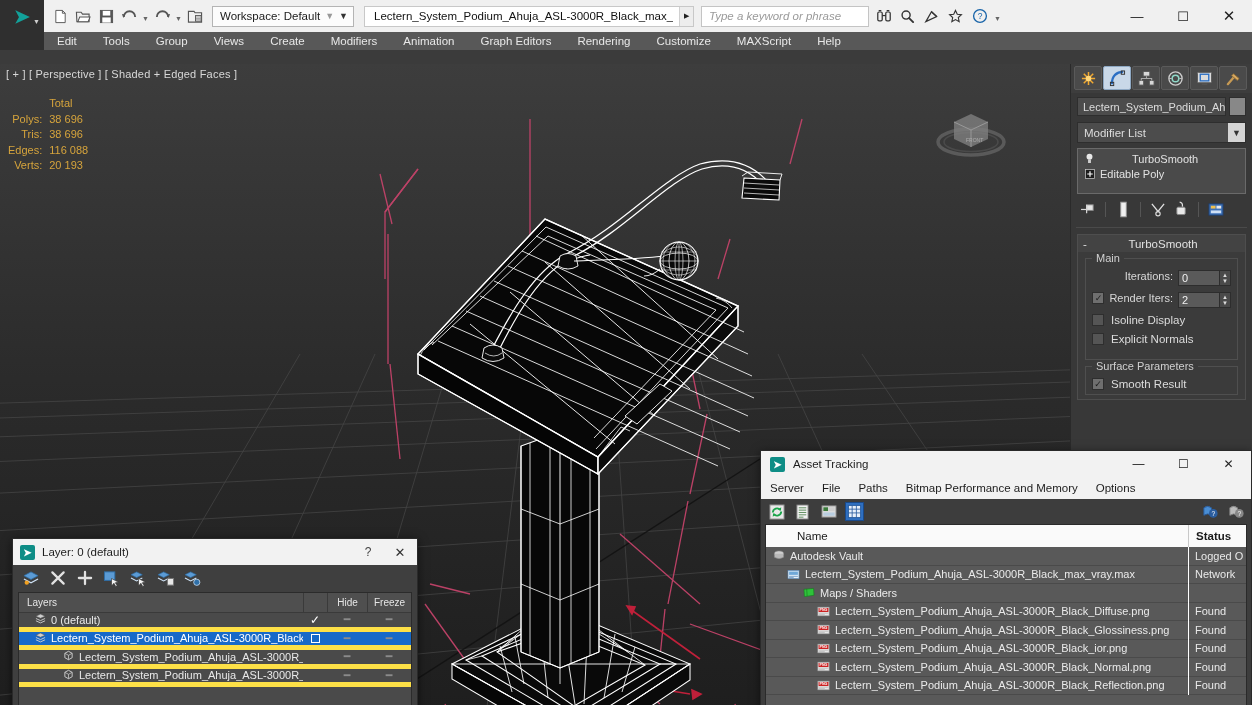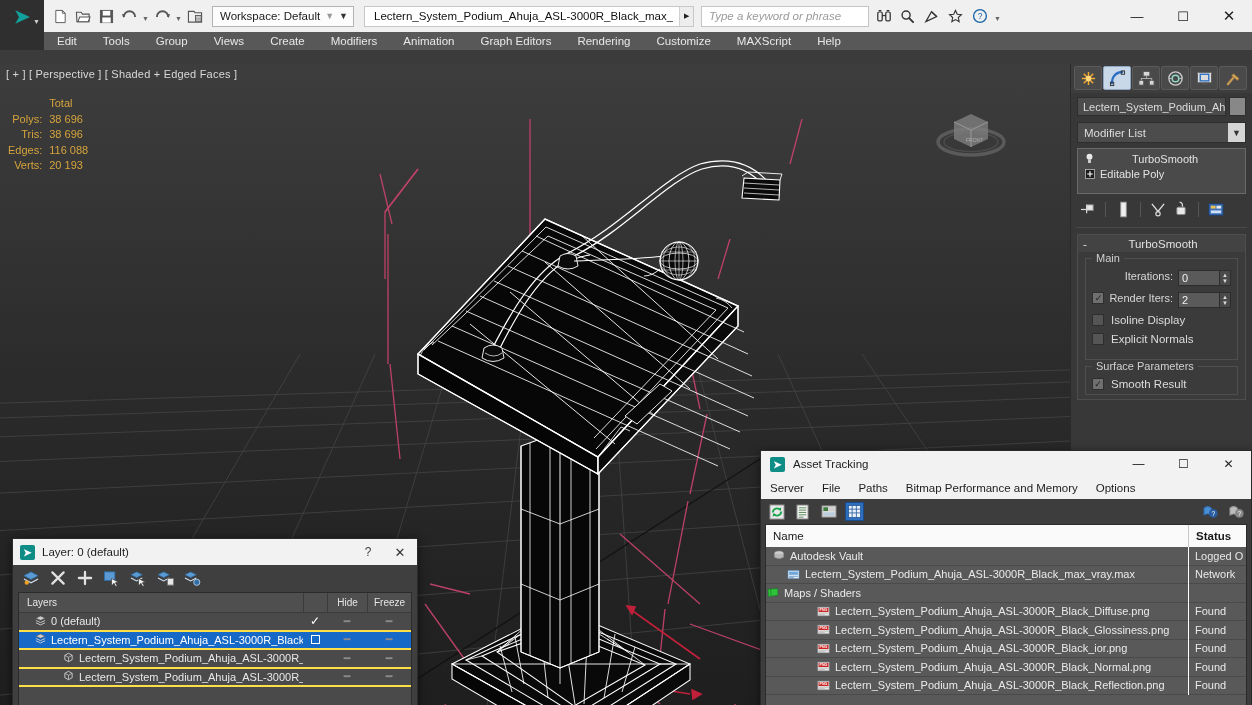--- a/index.html
+++ b/index.html
@@ -181,21 +181,21 @@
   .ld-title .x { width: 34px; text-align: center; font-size: 13px; color: #333; }
   .ld-toolbar { height: 26px; background: #3f3f3f; display: flex; align-items: center; padding-left: 8px; gap: 8px; }
   .ld-tb-ico { width: 19px; height: 19px; display: flex; align-items: center; justify-content: center; }
   .ld-listwrap { margin: 1px 5px 0 5px; border: 1px solid #2b2b2b; background: #4a4a4a; height: 126px; }
   .ld-hdr { display: flex; height: 20px; background: #4f4f4f; border-bottom: 1px solid #3a3a3a; align-items: center; }
   .ld-hdr .c { font-size: 10px; color: #e6e6e6; }
   .ld-hdr .c1 { flex: 1; padding-left: 8px; }
   .ld-hdr .c2 { width: 24px; border-left: 1px solid #3a3a3a; height: 20px; }
   .ld-hdr .c3 { width: 40px; border-left: 1px solid #3a3a3a; height:20px; text-align: center; line-height: 20px; }
   .ld-hdr .c4 { width: 44px; border-left: 1px solid #3a3a3a; height:20px; text-align: center; line-height: 20px; }
-  .ld-row { display: flex; height: 18.5px; align-items: center; border-bottom: 2px solid #fde047; }
+  .ld-row { display: flex; height: 18.5px; align-items: center; border-bottom: 5px solid #fde047; }
   .ld-row.sel { background: #1769c8; }
   .ld-row .n { flex: 1; display: flex; align-items: center; font-size: 11px; color: #e8e8e8; gap: 5px; overflow:hidden; white-space: nowrap;}
   .ld-row .n.sel { color: #ffffff; }
   .ld-row .cb { width: 24px; display: flex; align-items: center; justify-content: center; color: #fff; font-size: 12px; }
   .ld-row .hd { width: 40px; text-align: center; color: #8b8b8b; font-size: 11px; }
   .ld-row .fz { width: 44px; text-align: center; color: #8b8b8b; font-size: 11px; }
   .chk-sq { width: 9px; height: 9px; border: 1.5px solid #fff; background: transparent; }
   .ind1 { padding-left: 16px; }
   .ind2 { padding-left: 30px; }
 
@@ -210,21 +210,21 @@
   .at-wc { margin-left: auto; display: flex; }
   .at-wc .b { width: 45px; height: 26px; display: flex; align-items: center; justify-content: center; font-size: 12px; color: #222; }
   .at-menubar { height: 22px; background: #f2f2f2; display: flex; align-items: center; padding-left: 9px; }
   .at-menu { font-size: 11.5px; color: #1d1d1d; padding-right: 18px; white-space: nowrap; }
   .at-toolbar { height: 25px; background: #3d3d3d; display: flex; align-items: center; padding: 0 6px; gap: 7px; }
   .at-tb { width: 19px; height: 19px; display: flex; align-items: center; justify-content: center; }
   .at-tb.on { background: #2f6fc0; border: 1px solid #1a4a8a; }
   .at-right { margin-left: auto; display: flex; gap: 7px; }
   .at-table { margin: 0 4px; border: 1px solid #2a2a2a; background: #5a5a5a; }
   .at-thead { display: flex; height: 22px; background: #fafafa; align-items: center; }
-  .at-thead .nm { flex: 1; font-size: 11.5px; color: #1a1a1a; padding-left: 7px; }
+  .at-thead .nm { flex: 1; font-size: 11.5px; color: #1a1a1a; padding-left: 7px; margin-left: 24px; }
   .at-thead .st { width: 58px; font-size: 11.5px; color: #1a1a1a; padding-left: 7px; border-left: 1px solid #c8c8c8; height: 22px; line-height: 22px; font-weight: bold; }
   .at-row { display: flex; height: 18.5px; align-items: center; border-bottom: 1px solid #4a4a4a; background: #595959; }
   .at-row .nm { flex: 1; display: flex; align-items: center; gap: 5px; font-size: 11px; color: #eaeaea; overflow: hidden; white-space: nowrap; }
   .at-row .st { width: 58px; font-size: 11px; color: #e8e8e8; padding-left: 6px; border-left: 1px solid #ffffff; height: 18.5px; line-height: 18.5px; overflow: hidden; white-space: nowrap; }
   .at-blank { height: 17px; background: #595959; border-bottom: 1px solid #4a4a4a; }
   .at-hscroll { margin: 4px 5px 0 5px; height: 14px; background: #f4f4f4; border: 1px solid #3a3a3a; display: flex; align-items: center; padding: 1px; }
   .asset-ico { width: 13px; height: 11px; flex: none; display: flex; align-items: center; justify-content: center; }
 </style>
 </head>
 <body>
@@ -926,21 +926,21 @@
                     <rect x="1" y="1.5" width="12" height="9" fill="#e4f0fa" stroke="#5a88b8" stroke-width=".7"></rect>
                     <rect x="2.2" y="2.8" width="9.6" height="3.6" fill="#6fa8d8"></rect>
                     <path d="M2.2 8h9.6M2.2 9.4h5" stroke="#5a88b8" stroke-width=".8"></path>
                   </svg>
                 </span>
                 <span>Lectern_System_Podium_Ahuja_ASL-3000R_Black_max_vray.max</span>
               </span>
               <span class="st">Network</span>
             </div>
             <div class="at-row">
-              <span class="nm" style="">
+              <span class="nm" style="padding-left:36px">
                 <span class="asset-ico">
                   <svg width="12" height="11" viewBox="0 0 13 12">
                     <path d="M1 2.5 L11.5 1.5 L12 9 L1.5 10.5 Z" fill="#2ec23a" stroke="#1a7a22" stroke-width=".7"></path>
                     <path d="M4 2.2 L4.5 10.1" stroke="#1a7a22" stroke-width=".7"></path>
                   </svg>
                 </span>
                 <span>Maps / Shaders</span>
               </span>
               <span class="st"></span>
             </div>

